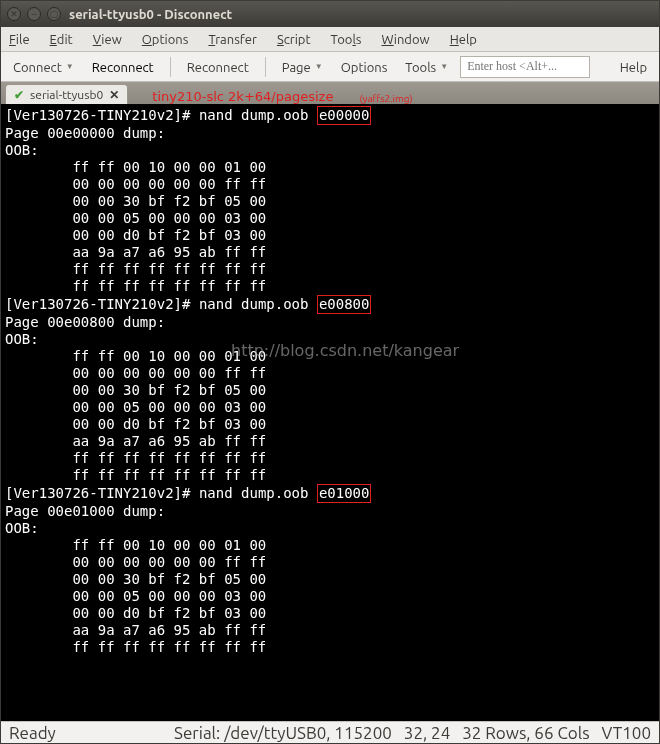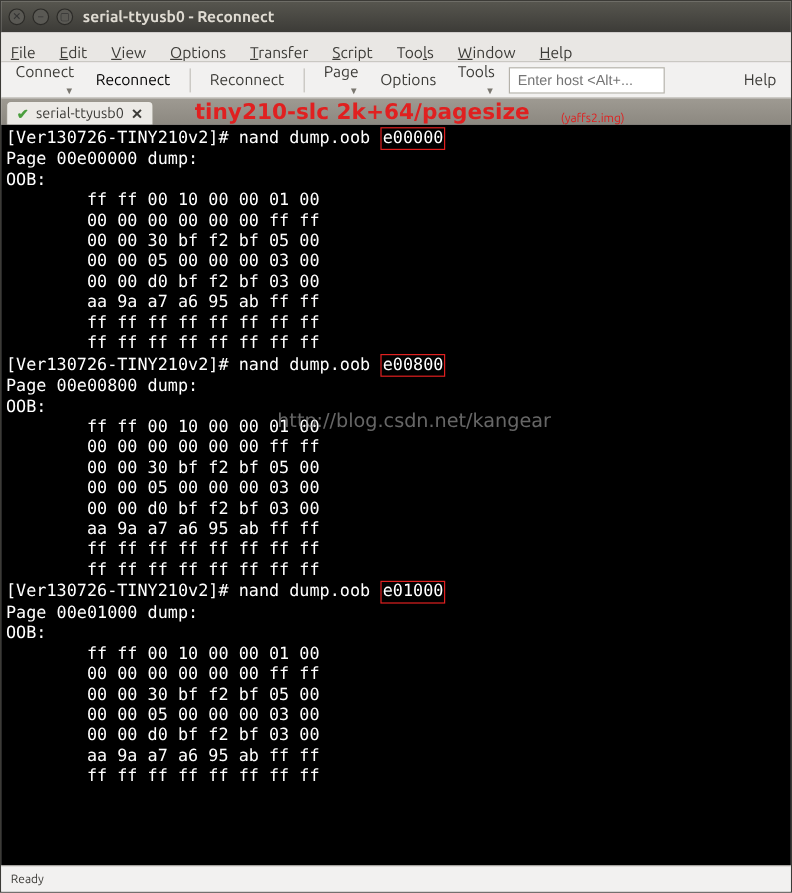--- a/index.html
+++ b/index.html
@@ -2,52 +2,52 @@
 <html><head>
 <meta charset="utf-8">
 <style>
 * { margin: 0; padding: 0; box-sizing: border-box; }
 body { font-family: "Ubuntu", "Liberation Sans", sans-serif; font-size: 13px; background: #f2f1f0; width: 660px; height: 744px; overflow: hidden; position: relative; }
 .window { width: 660px; height: 744px; display: flex; flex-direction: column; border: 1px solid #3c3b37; }
 .titlebar { background: linear-gradient(#57564f,#3c3b37); color: #dfdbd2; height: 26px; display: flex; align-items: center; padding: 0 6px; gap: 8px; }
 .win-btns { display: flex; gap: 6px; }
 .win-btn { width: 14px; height: 14px; border-radius: 50%; background: #5a5954; border: 1px solid #2b2a27; display:flex; align-items:center; justify-content:center; font-size:9px; color:#333; }
 .title-text { font-weight: bold; font-size: 13px; }
-.menubar { background: #e9e7e4; border-bottom: 1px solid #c3c0bb; height: 25px; display: flex; align-items: flex-end; padding: 0 8px; gap: 20px; }
+.menubar { background: #e9e7e4; border-bottom: 1px solid #c3c0bb; height: 25px; display: flex; align-items: center; padding: 0 8px; gap: 20px; }
 .menu-item { color: #3c3b37; cursor: pointer; }
 .menu-item .ul { text-decoration: underline; }
 .toolbar { background: #f2f1f0; border-bottom: 1px solid #c3c0bb; height: 30px; display: flex; align-items: center; padding: 0 6px; gap: 6px; }
-.tool-btn { color: #3c3b37; padding: 2px 6px; cursor: pointer; display:flex; align-items:flex-end; gap:4px;flex-direction:column; }
+.tool-btn { color: #3c3b37; padding: 2px 6px; cursor: pointer; display:flex; align-items:center; gap:4px; }
 .tool-btn.disabled { color: #000000; }
 .separator { width:1px; height:20px; background:#c3c0bb; margin:0 4px; }
 .drop-arrow { font-size:8px; color:#7a7770; }
-.host-input { border:1px solid #b5b2aa; background:#fff; color:#999; padding:2px 6px; width:130px; height:22px; font-size:12px; }
+.host-input { border:1px solid #b5b2aa; background:#fff; color:#999; padding:2px 6px; width:130px; height:22px; font-size:12px;font-family:Liberation Serif, serif; }
 .tabbar { background: linear-gradient(#9e9a92,#8c8880); height: 22px; display: flex; align-items: flex-end; padding: 0 4px; position:relative; }
 .tab { background:#eceae6; border:1px solid #9a968d; border-bottom:none; border-radius:4px 4px 0 0; height:20px; padding:0 8px; display:flex; align-items:center; gap:6px; font-size:12px; color:#3c3b37; }
 .tab-check { color:#4a9e3d; font-weight:bold; }
 .tab-close { font-weight:bold; color:#3c3b37; cursor:pointer; }
-.tab-annot { margin-left:34px; color:#e02020; font-size:18px; font-weight:bold; font-family:"DejaVu Sans",sans-serif; }
+.tab-annot { margin-left:24px; color:#e02020; font-size:13px; font-weight:normal; font-family:"DejaVu Sans",sans-serif; }
 .tab-annot2 { margin-left:26px; color:#e02020; font-size:10px; }
 .terminal { flex:1; background:#000; color:#fff; font-family:"DejaVu Sans Mono","Liberation Mono",monospace; font-size:14px; line-height:17px; padding:2px 4px; overflow:hidden; white-space:pre; position:relative; }
 .hl { border:1.5px solid #e02020; padding:0 1px; display:inline-block; }
 .watermark { position:absolute; color:rgba(170,170,170,0.6); font-family:"DejaVu Sans",sans-serif; font-size:16px; left:230px; top:238px; pointer-events:none; }
-.statusbar { background:#f2f1f0; border-top:1px solid #c3c0bb; height:22px; display:flex; align-items:center; padding:0 8px; font-size:10px; color:#3c3b37; justify-content:space-between; }
+.statusbar { background:#f2f1f0; border-top:1px solid #c3c0bb; height:22px; display:flex; align-items:center; padding:0 8px; font-size:17px; color:#3c3b37; justify-content:space-between; }
 .status-right { display:flex; gap:4px; }
 </style>
 </head>
 <body>
 
 <div class="window">
   <div class="titlebar">
     <div class="win-btns">
       <div class="win-btn">✕</div>
       <div class="win-btn">–</div>
       <div class="win-btn">▢</div>
     </div>
-    <span class="title-text">serial-ttyusb0 - Reconnect</span>
+    <span class="title-text">serial-ttyusb0 - Disconnect</span>
   </div>
 
   <div class="menubar">
     <span class="menu-item"><span class="ul">F</span>ile</span>
     <span class="menu-item"><span class="ul">E</span>dit</span>
     <span class="menu-item"><span class="ul">V</span>iew</span>
     <span class="menu-item"><span class="ul">O</span>ptions</span>
     <span class="menu-item"><span class="ul">T</span>ransfer</span>
     <span class="menu-item"><span class="ul">S</span>cript</span>
     <span class="menu-item">Too<span class="ul">l</span>s</span>
@@ -116,14 +116,23 @@
 <span>        ff ff 00 10 00 00 01 00</span>
 <span>        00 00 00 00 00 00 ff ff</span>
 <span>        00 00 30 bf f2 bf 05 00</span>
 <span>        00 00 05 00 00 00 03 00</span>
 <span>        00 00 d0 bf f2 bf 03 00</span>
 <span>        aa 9a a7 a6 95 ab ff ff</span>
 <span>        ff ff ff ff ff ff ff ff</span><div class="watermark">http://blog.csdn.net/kangear</div></div>
 
   <div class="statusbar">
     <span>Ready</span>
+    <div class="status-right">
+      <span>Serial: /dev/ttyUSB0, 115200</span>
+      <span>&nbsp;</span>
+      <span>32, 24</span>
+      <span>&nbsp;</span>
+      <span>32 Rows, 66 Cols</span>
+      <span>&nbsp;</span>
+      <span>VT100</span>
+    </div>
   </div>
 </div>
 
 </body></html>

